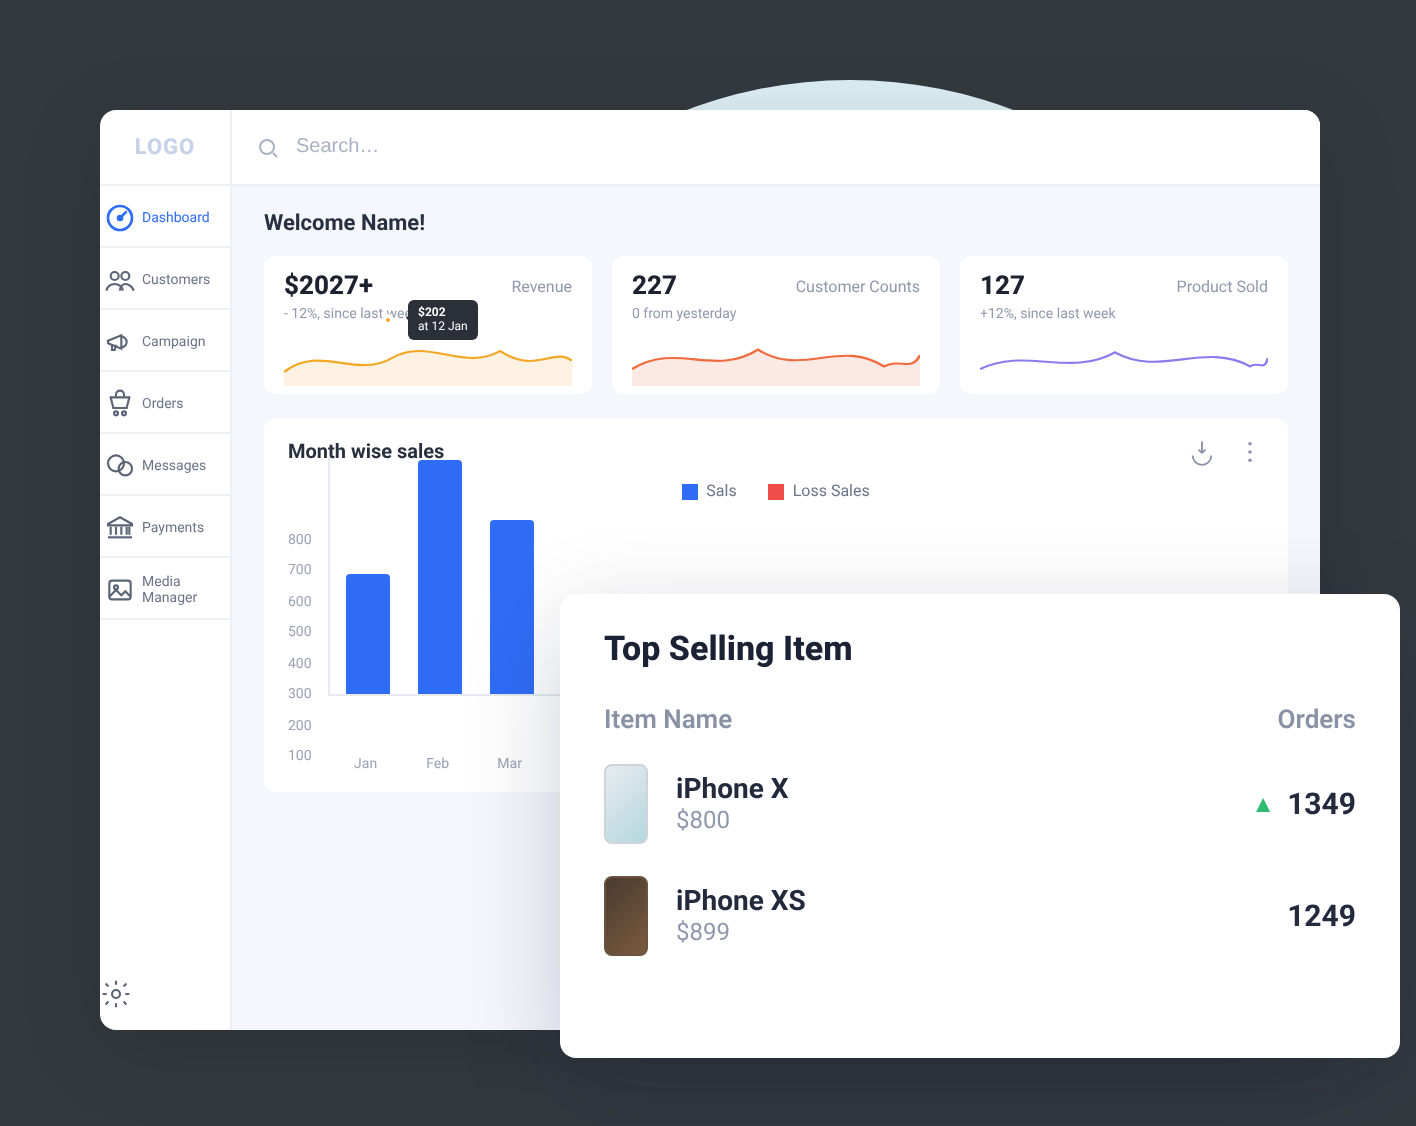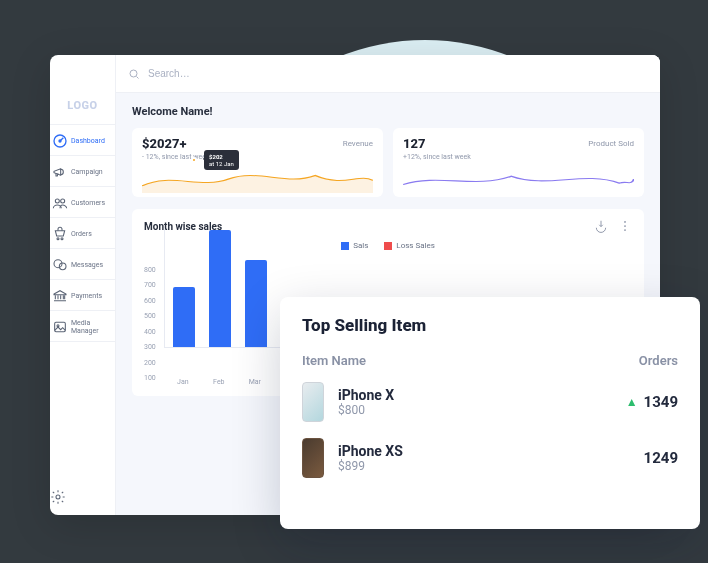--- a/index.html
+++ b/index.html
@@ -35,21 +35,20 @@
     border-right:1px solid #eef0f5;
     display:flex;
     flex-direction:column;
     align-items:stretch;
   }
   .logo {
     height:38px;
     display:flex; align-items:center; justify-content:center;
     font-size:11px; font-weight:800; color:#c7d1e8; letter-spacing:.5px;
     border-bottom:1px solid #eef0f5;
-    margin-top:32px;
   }
   .side-item {
     padding:8px 2px 6px;
     display:flex; flex-direction:row; align-items:center;
     gap:3px;
     font-size:7px; color:#6b7487;
     border-bottom:1px solid #eef0f5;
     cursor:pointer;
   }
   .side-item.active { color:#2f6df6; }
@@ -168,38 +167,38 @@
             <path d="M12 12l5-5"></path>
             <circle cx="12" cy="12" r="1.5" fill="currentColor"></circle>
           </svg>
       </span>
       <span>Dashboard</span>
     </div>
 
     <div class="side-item">
       <span class="icon">
         <svg width="16" height="16" viewBox="0 0 24 24" fill="none" stroke="currentColor" stroke-width="1.6">
-            <path d="M3 11v2l10 4V7L3 11z"></path>
-            <path d="M13 8a4 4 0 010 8"></path>
-            <path d="M6 14v4h2l1-4"></path>
-          </svg>
-      </span>
-      <span>Campaign</span>
-    </div>
-
-    <div class="side-item">
-      <span class="icon">
-        <svg width="16" height="16" viewBox="0 0 24 24" fill="none" stroke="currentColor" stroke-width="1.6">
             <circle cx="8" cy="9" r="3"></circle>
             <circle cx="16" cy="9" r="3"></circle>
             <path d="M2 20c0-3 3-5 6-5s6 2 6 5"></path>
             <path d="M12 20c0-3 2-5 4-5s6 2 6 5"></path>
           </svg>
       </span>
       <span>Customers</span>
+    </div>
+
+    <div class="side-item">
+      <span class="icon">
+        <svg width="16" height="16" viewBox="0 0 24 24" fill="none" stroke="currentColor" stroke-width="1.6">
+            <path d="M3 11v2l10 4V7L3 11z"></path>
+            <path d="M13 8a4 4 0 010 8"></path>
+            <path d="M6 14v4h2l1-4"></path>
+          </svg>
+      </span>
+      <span>Campaign</span>
     </div>
 
     <div class="side-item">
       <span class="icon">
         <svg width="16" height="16" viewBox="0 0 24 24" fill="none" stroke="currentColor" stroke-width="1.6">
             <path d="M5 7h14l-2 8H7z"></path>
             <path d="M9 7V5a3 3 0 016 0v2"></path>
             <circle cx="9" cy="19" r="1.5"></circle>
             <circle cx="15" cy="19" r="1.5"></circle>
           </svg>
@@ -277,20 +276,31 @@
             <path d="M0 30 C20 10,40 35,60 20 C80 5,100 30,120 15 C140 32,150 12,160 22 L160 40 L0 40 Z" fill="#fdf2e2"></path>
             <path d="M0 30 C20 10,40 35,60 20 C80 5,100 30,120 15 C140 32,150 12,160 22" fill="none" stroke="#f5a623" stroke-width="1.5"></path>
           </svg>
           <div class="tooltip">
             <span class="tt-dot"></span>
             <b>$202</b><br>
             <span>at 12 Jan</span>
           </div>
         </div>
 
+        <div class="stat-card">
+          <div class="top">
+            <span class="stat-val">227</span>
+            <span class="stat-label">Customer Counts</span>
+          </div>
+          <div class="stat-sub">0 from yesterday</div>
+          <svg class="spark" viewBox="0 0 160 40" preserveAspectRatio="none">
+            <path d="M0 28 C25 8,45 34,70 14 C95 34,115 6,140 26 C150 20,155 30,160 18 L160 40 L0 40 Z" fill="#fde9e4"></path>
+            <path d="M0 28 C25 8,45 34,70 14 C95 34,115 6,140 26 C150 20,155 30,160 18" fill="none" stroke="#f06a3d" stroke-width="1.5"></path>
+          </svg>
+        </div>
 
         <div class="stat-card">
           <div class="top">
             <span class="stat-val">127</span>
             <span class="stat-label">Product Sold</span>
           </div>
           <div class="stat-sub">+12%, since last week</div>
           <svg class="spark" viewBox="0 0 160 40" preserveAspectRatio="none">
             <path d="M0 28 C25 12,50 34,75 16 C100 34,125 8,150 26 C155 22,158 30,160 20" fill="none" stroke="#8a7bf0" stroke-width="1.5"></path>
           </svg>

